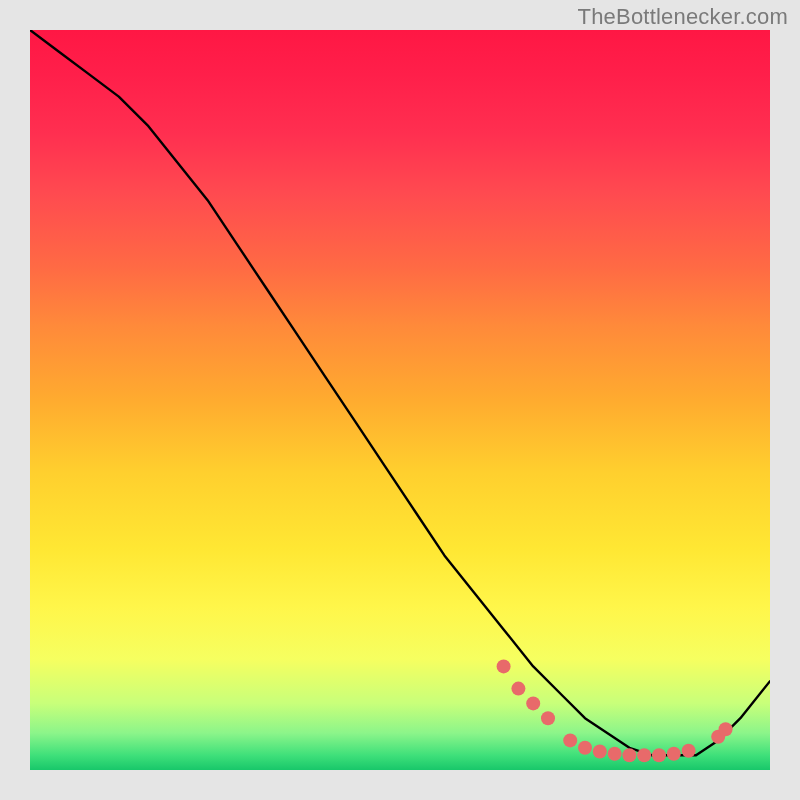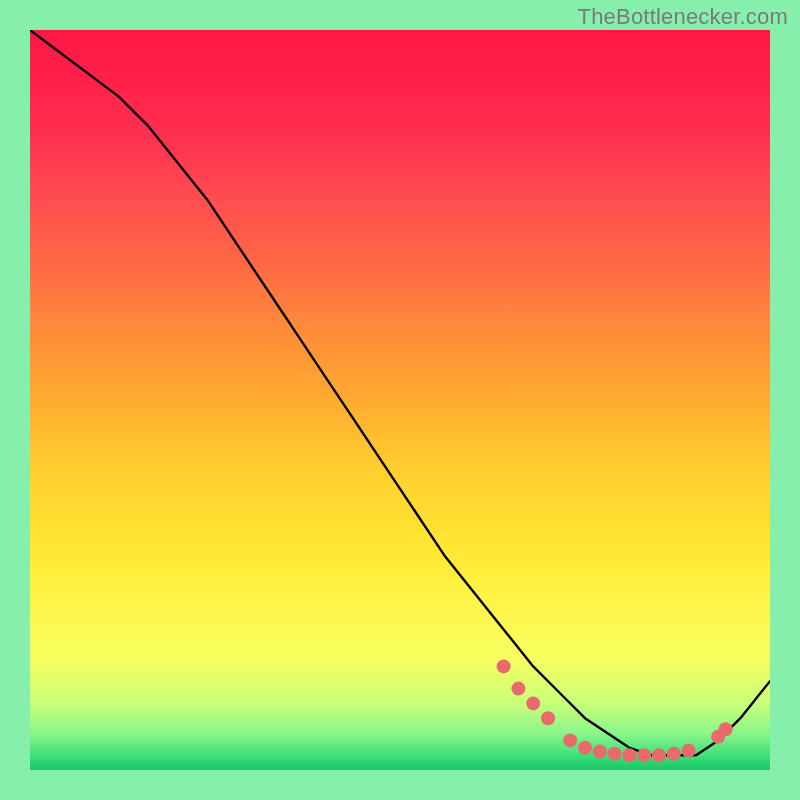--- a/index.html
+++ b/index.html
@@ -8,21 +8,21 @@
     width: 800px;
     height: 800px;
     background: #000;
     overflow: hidden;
     font-family: Arial, Helvetica, sans-serif;
   }
   .stage {
     position: relative;
     width: 800px;
     height: 800px;
-    background: #86efac;
+    background: #e5e5e5;
   }
   .plot {
     position: absolute;
     left: 30px;
     top: 30px;
     width: 740px;
     height: 740px;
   }
   .gradient {
     position: absolute;

